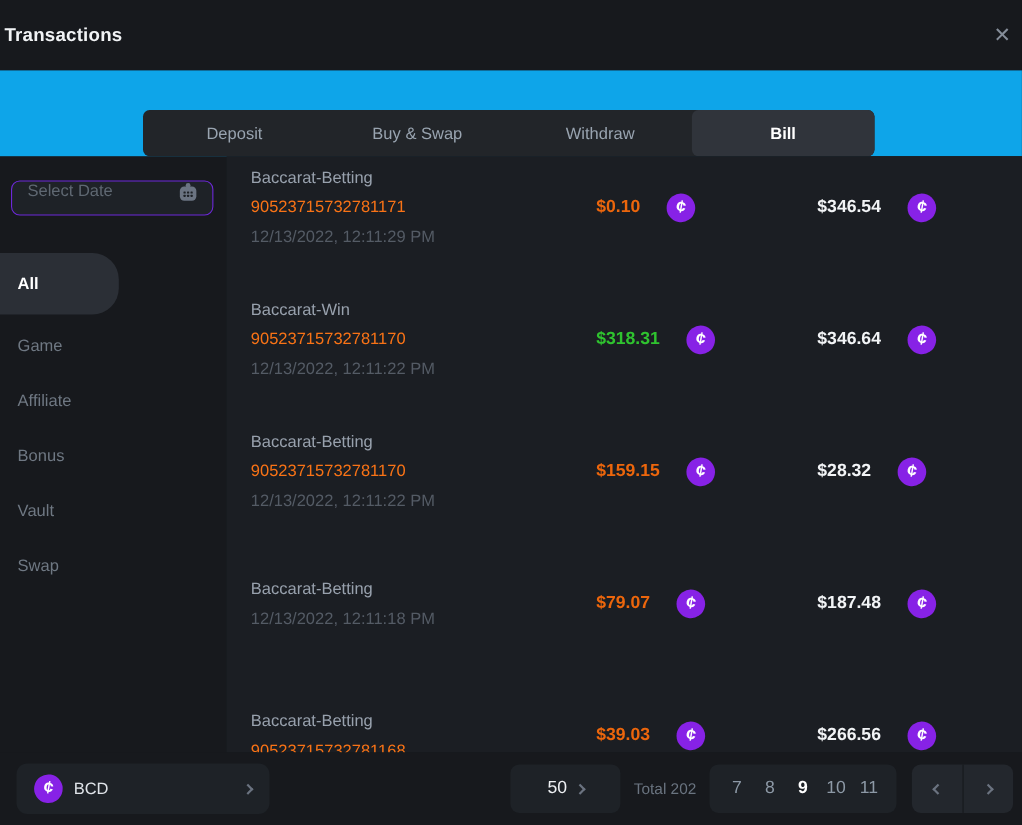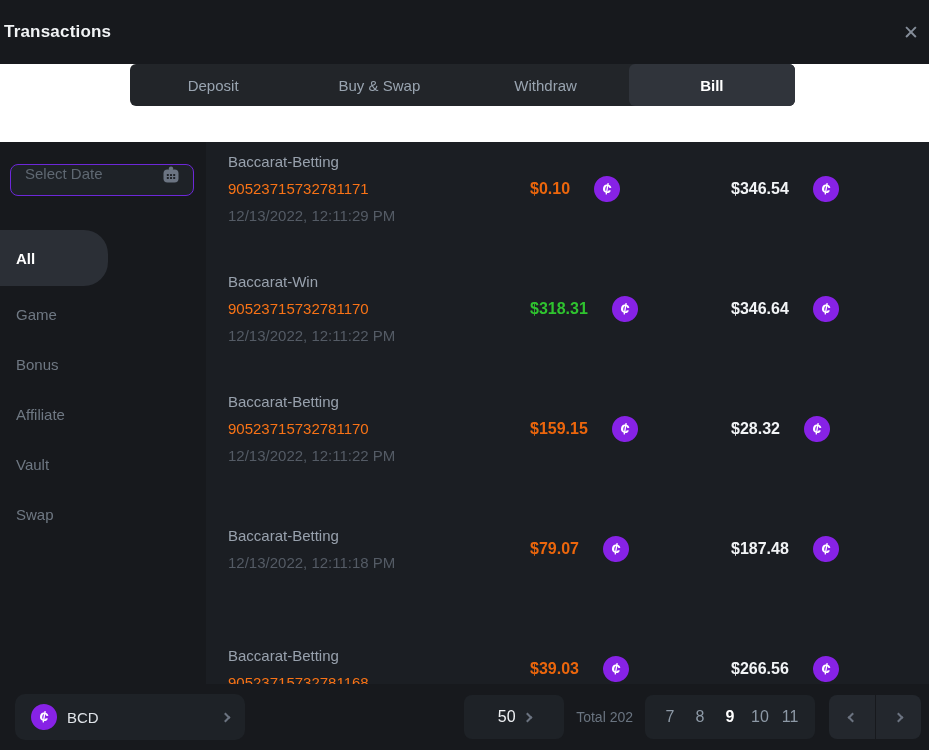--- a/index.html
+++ b/index.html
@@ -6,37 +6,37 @@
   html,body{background:#0e0f12}
   body{font-family:"Liberation Sans",sans-serif;}
   .modal{width:929px;height:750px;background:#17191d;display:flex;flex-direction:column;overflow:hidden;position:relative}
 
   
   .hdr{flex:0 0 64px;display:flex;align-items:center;justify-content:space-between;padding:0 4px}
   .hdr-title{font-size:17px;font-weight:700;color:#f1f3f5;letter-spacing:.2px}
   .close{color:#858d99;font-size:19px;line-height:1;cursor:pointer;padding:4px 6px}
 
   
-  .tab-band{flex:0 0 78px;background:#ffffff;display:flex;align-items:flex-start}
+  .tab-band{flex:0 0 78px;background:#0ea5e9;display:flex;align-items:flex-end}
   .tab-group{margin-left:130px;width:665px;height:42px;background:#222529;border-radius:6px;display:flex}
   .tab{flex:1;display:flex;align-items:center;justify-content:center;font-size:15px;color:#99a4b0;cursor:pointer;border-radius:6px}
   .tab.active{background:#30343b;color:#ffffff;font-weight:700}
 
   
   .content{flex:1;display:flex;min-height:0}
   .sidebar{flex:0 0 206px;width:206px;display:flex;flex-direction:column}
   .datebox{margin:22px 12px 0 10px;height:32px;background:#1e2227;border:1px solid #6d28d9;border-radius:8px;display:flex;align-items:flex-start;padding:0 12px 0 14px;cursor:pointer}
   .datebox input{flex:1;background:transparent;border:none;outline:none;font:inherit;font-size:15px;color:#8a93a0;min-width:0;cursor:pointer}
   .datebox input::placeholder{color:#5f6872}
   .filters{margin-top:31px}
   .fitem{height:50px;display:flex;align-items:center;padding-left:16px;font-size:15px;color:#6f7883;cursor:pointer}
   .fitem.active{height:56px;width:108px;margin:3px 0;background:#2b2f36;border-radius:0 24px 24px 0;color:#ffffff;font-weight:700}
 
   
-  .main{flex:1;background:#1b1e23;overflow:hidden;padding:6px 28px 0 22px}
+  .main{flex:1;background:#1b1e23;overflow:hidden;padding:6px 16px 0 22px}
   .row{height:81px;margin-bottom:39px;display:flex;align-items:center}
   .rinfo{flex:1;display:flex;flex-direction:column;min-width:0}
   .rname{font-size:15px;line-height:27px;color:#98a1ad}
   .rid{font-size:15px;line-height:27px;color:#f97316}
   .rdate{font-size:15px;line-height:27px;color:#545b65}
   .cell{display:flex;align-items:center;gap:24px}
   .cell.amountc{width:160px;margin-right:41px}
   .cell.balancec{width:170px}
   .amt{font-size:16px;font-weight:700;color:#f2f4f6;white-space:nowrap}
   .amt.loss{color:var(--orange,#ec660c)}
@@ -93,22 +93,22 @@
             <rect x="12.2" y="9" width="2" height="2" rx="0.5"></rect>
             <rect x="5.8" y="12" width="2" height="2" rx="0.5"></rect>
             <rect x="9" y="12" width="2" height="2" rx="0.5"></rect>
             <rect x="12.2" y="12" width="2" height="2" rx="0.5"></rect>
           </g>
         </svg>
       </div>
       <div class="filters">
         <div class="fitem active">All</div>
         <div class="fitem">Game</div>
+        <div class="fitem">Affiliate</div>
         <div class="fitem">Bonus</div>
-        <div class="fitem">Affiliate</div>
         <div class="fitem">Vault</div>
         <div class="fitem">Swap</div>
       </div>
     </div>
 
     <div class="main">
 
       <div class="row">
         <div class="rinfo">
           <div class="rname">Baccarat-Betting</div>

